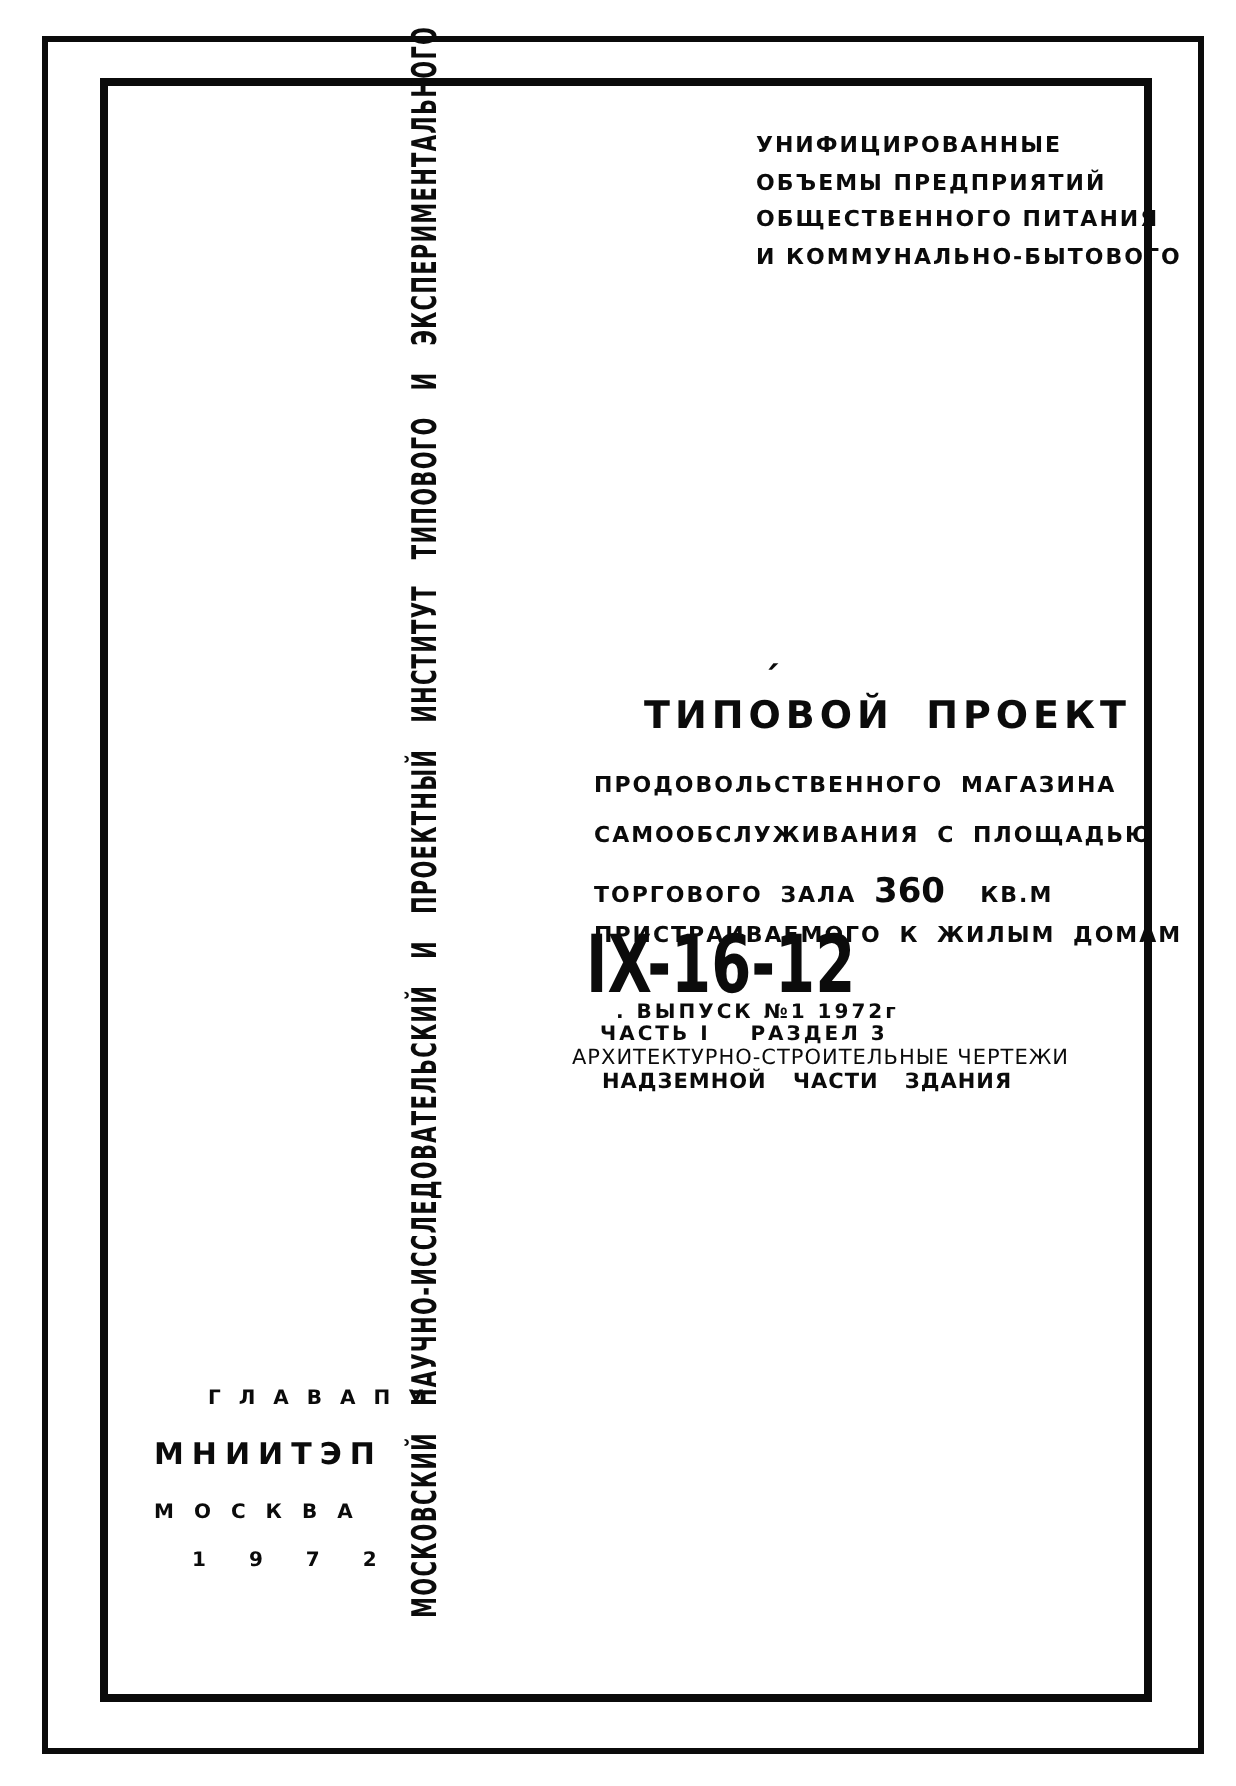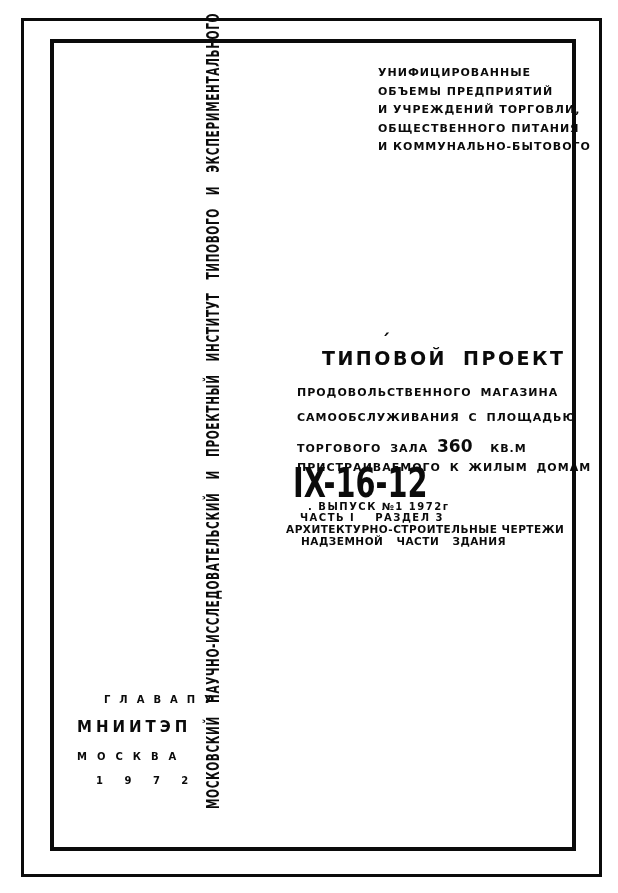--- a/index.html
+++ b/index.html
@@ -39,41 +39,40 @@
   .sub2{left:297px;top:411px;}
   .sub3{left:297px;top:436px;}
   .sub3 .bignum{font-size:17px;letter-spacing:0;}
   .sub4{left:297px;top:461px;}
   .projnum{
     left:293px;top:463px;font-size:40px;font-weight:bold;letter-spacing:0px;
     transform:scaleX(0.72);transform-origin:left top;line-height:40px;
   }
   .issue{left:308px;top:501px;font-size:10px;font-weight:bold;letter-spacing:1.5px;}
   .part{left:300px;top:512px;font-size:10px;font-weight:bold;letter-spacing:1.5px;}
-  .draw1{left:286px;top:523px;font-size:10.5px;font-weight:bold;letter-spacing:0.5px;text-align:right;}
+  .draw1{left:286px;top:523px;font-size:10.5px;font-weight:normal;letter-spacing:0.5px;text-align:right;}
   .draw2{left:301px;top:535px;font-size:10.5px;font-weight:bold;letter-spacing:0.5px;word-spacing:9px;}
 
   
   .imprint-l1{left:80px;top:694px;font-size:10px;font-weight:bold;letter-spacing:9px;padding-left:24px;}
   .imprint-l2{left:77px;top:718px;font-size:15px;font-weight:bold;letter-spacing:4px;}
   .imprint-l3{left:77px;top:751px;font-size:10px;font-weight:bold;letter-spacing:10px;}
   .imprint-l4{left:96px;top:775px;font-size:10px;font-weight:bold;letter-spacing:9px;}
 </style>
 </head>
 <body>
 
 <div class="frame outer"></div>
 <div class="frame inner"></div>
 
 <div class="spine">МОСКОВСКИЙ НАУЧНО-ИССЛЕДОВАТЕЛЬСКИЙ И ПРОЕКТНЫЙ ИНСТИТУТ ТИПОВОГО И ЭКСПЕРИМЕНТАЛЬНОГО ПРОЕКТИРОВАНИЯ</div>
 
 <div class="abs series">
   <div>УНИФИЦИРОВАННЫЕ</div>
   <div>ОБЪЕМЫ ПРЕДПРИЯТИЙ</div>
-  <div>И УЧРЕЖДЕНИЙ ТОРГОВЛИ,</div>
   <div>ОБЩЕСТВЕННОГО ПИТАНИЯ</div>
   <div>И КОММУНАЛЬНО-БЫТОВОГО</div>
 </div>
 
 <div class="abs accent">´</div>
 
 <div class="abs title">ТИПОВОЙ ПРОЕКТ</div>
 
 <div class="abs sub sub1">ПРОДОВОЛЬСТВЕННОГО МАГАЗИНА</div>
 

